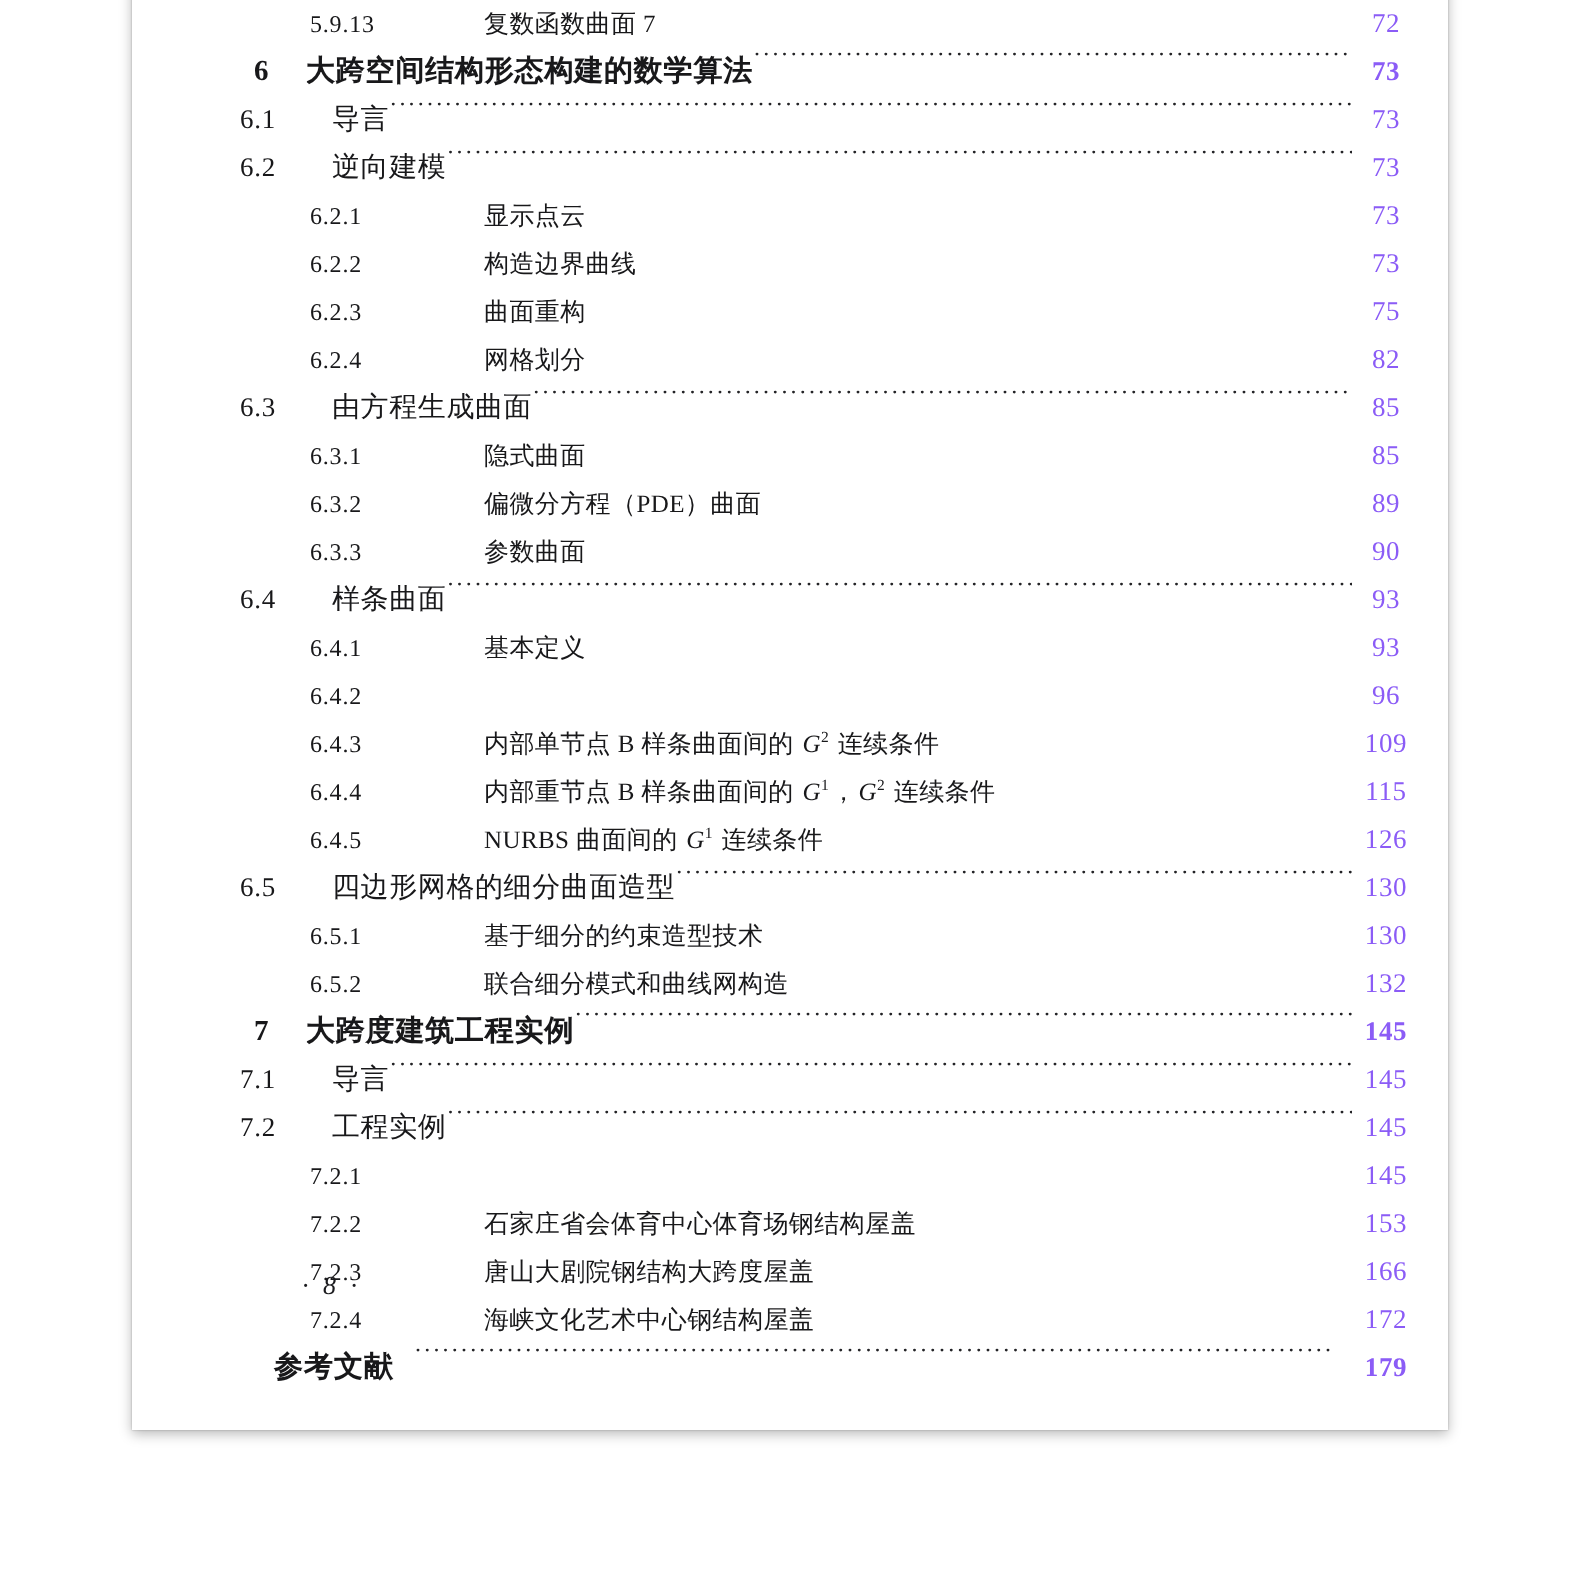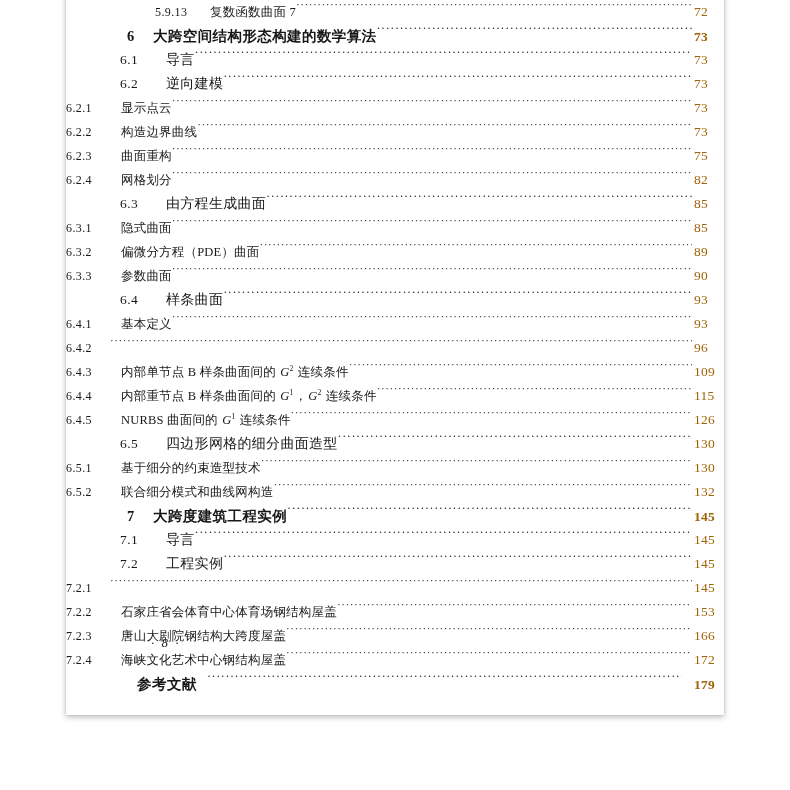--- a/index.html
+++ b/index.html
@@ -62,39 +62,39 @@
     position: absolute;
     left: 0;
     bottom: 0.04em;
     font-family: "Liberation Serif", serif;
     letter-spacing: 0.6px;
     color: #232326;
     font-size: 12px;
   }
   .pg {
     flex: 0 0 30px;
-    text-align: left;
-    padding-right: 0px;
+    text-align: center;
+    padding-right: 16px;
     font-size: 13.5px;
-    color: #a16207;
+    color: #8b5cf6;
     letter-spacing: 0.3px;
   }
 
   
   .lvl-chapter { font-weight: bold; font-size: 14.5px; }
   .lvl-chapter .num  { padding-left: 61px; width: 16px; }
   .lvl-chapter .title { padding-left: 10px; letter-spacing: 0.4px; }
   .lvl-chapter .leader::before { font-weight: normal; font-size: 12px; bottom: 0.12em; }
 
   .lvl-2 { font-size: 14px; }
   .lvl-2 .num { padding-left: 54px; width: 32px; font-size: 13.5px; }
   .lvl-2 .title { padding-left: 14px; letter-spacing: 0.3px; }
 
-  .lvl-3 { font-size: 12.5px; }
-  .lvl-3 .num { width: 44px; font-size: 12px; }
+  .lvl-3 { font-size: 12.5px; gap: 32px; }
+  .lvl-3 .num { padding-left: 89px; width: 44px; font-size: 12px; }
   .lvl-3 .title { padding-left: 11px; letter-spacing: 0.2px; }
   .lvl-3 .leader::before { font-size: 11px; }
 
   .lvl-ref { font-weight: bold; font-size: 14.5px; gap: 10px; }
   .lvl-ref .num { padding-left: 61px; width: 0; }
   .lvl-ref .title { padding-left: 0px; letter-spacing: 0.5px; }
   .lvl-ref .leader::before { font-weight: normal; font-size: 12px; bottom: 0.12em; }
 
   
   .lvl-3.first-row .num { padding-left: 89px; }

